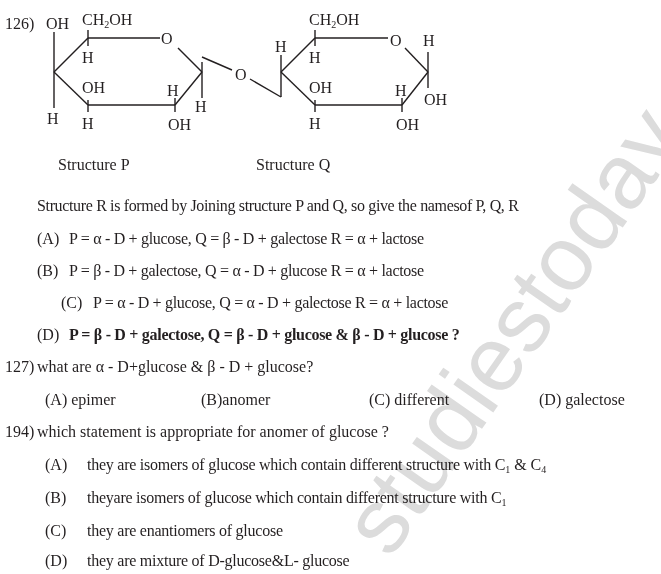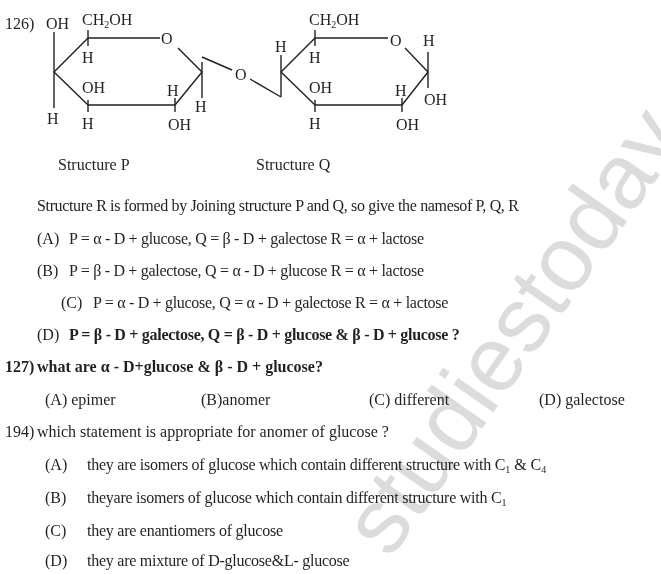--- a/index.html
+++ b/index.html
@@ -92,21 +92,21 @@
 <div class="abs t" style="left:37px; top:261px;font-family:Liberation Serif, serif;">
   <span style="display:inline-block; width:32px;">(B)</span><span style="letter-spacing:-0.3px;">P = β - D + galectose, Q = α - D + glucose R = α + lactose</span>
 </div>
 <div class="abs t" style="left:37px; top:293px;margin-left:24px;">
   <span style="display:inline-block; width:32px;">(C)</span><span style="letter-spacing:-0.3px;">P = α - D + glucose, Q = α - D + galectose R = α + lactose</span>
 </div>
 <div class="abs t" style="left:37px; top:325px;">
   <span style="display:inline-block; width:32px;">(D)</span><span style="letter-spacing:-0.3px;font-weight:bold;">P = β - D + galectose, Q = β - D + glucose &amp; β - D + glucose ?</span>
 </div>
 
-<div class="abs t" style="left:5px; top:357px;font-weight:bold;">
+<div class="abs t" style="left:5px; top:357px;">
   <span style="display:inline-block; width:32px;">127)</span><span>what are α - D+glucose &amp; β - D + glucose?</span>
 </div>
 <div class="abs t" style="left:45px; top:390px;"><span>(A)</span><span> epimer</span></div>
 <div class="abs t" style="left:201px; top:390px;"><span>(B)</span><span>anomer</span></div>
 <div class="abs t" style="left:369px; top:390px;"><span>(C)</span><span> different</span></div>
 <div class="abs t" style="left:539px; top:390px;"><span>(D)</span><span> galectose</span></div>
 
 <div class="abs t" style="left:5px; top:422px;">
   <span style="display:inline-block; width:32px;">194)</span><span>which statement is appropriate for anomer of glucose ?</span>
 </div>

